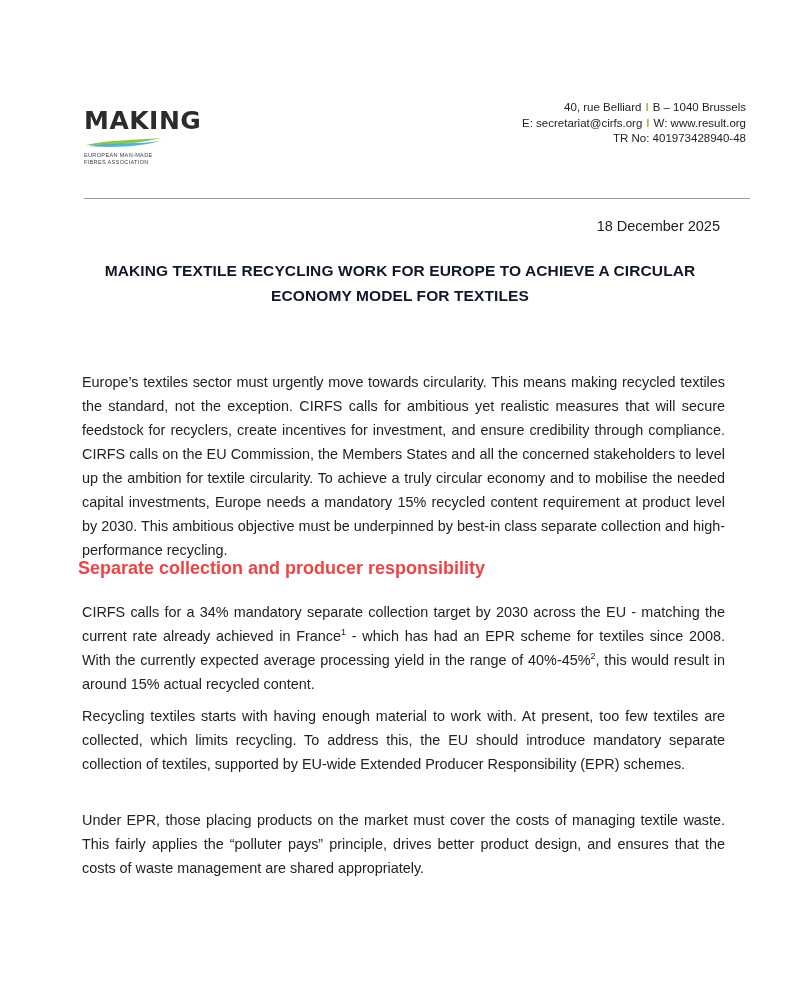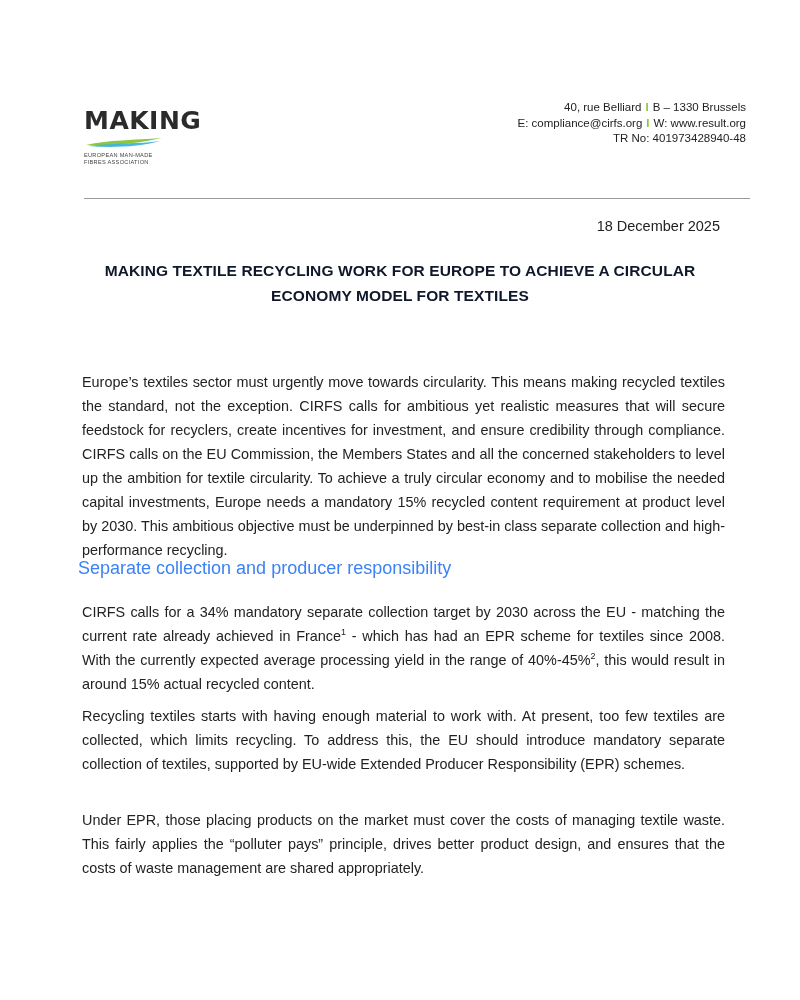--- a/index.html
+++ b/index.html
@@ -40,21 +40,21 @@
     color: #0f172a; letter-spacing: 0.1px;
   }
   .body-text {
     position: absolute; left: 82px; width: 643px;
     font-size: 14.4px; line-height: 24px; text-align: justify; color: #222;
     margin: 0;
   }
   .p1 { top: 370px; }
   .h2 {
     position: absolute; left: 78px; top: 558px; margin: 0;
-    font-weight: normal; font-size: 18px; color: #3b82f6;
+    font-weight: bold; font-size: 18px; color: #ef4444;
   }
   .p2 { top: 600px; }
   .p3 { top: 704px; }
   .p4 { top: 808px; }
   sup { font-size: 9px; line-height: 0; }
 </style>
 </head>
 <body>
 
 <div class="logo">
@@ -64,24 +64,24 @@
     <path d="M4 10 C 28 7, 55 8, 76 5 C 55 11, 28 12, 4 10 Z" fill="#29a9e0" opacity="0.85"></path>
   </svg>
   <div class="logo-sub">
     <div>European Man-Made</div>
     <div>Fibres Association</div>
   </div>
 </div>
 
 <div class="address">
   <div>
-    <span>40, rue Belliard</span><span class="sep">I</span><span>B – 1330 Brussels</span>
+    <span>40, rue Belliard</span><span class="sep">I</span><span>B – 1040 Brussels</span>
   </div>
   <div>
-    <span>E: compliance@cirfs.org</span><span class="sep">I</span><span>W: www.result.org</span>
+    <span>E: secretariat@cirfs.org</span><span class="sep">I</span><span>W: www.result.org</span>
   </div>
   <div>TR No: 401973428940-48</div>
 </div>
 
 <div class="rule"></div>
 
 <div class="date">18 December 2025</div>
 
 <div class="title">
   <div>MAKING TEXTILE RECYCLING WORK FOR EUROPE TO ACHIEVE A CIRCULAR</div>

